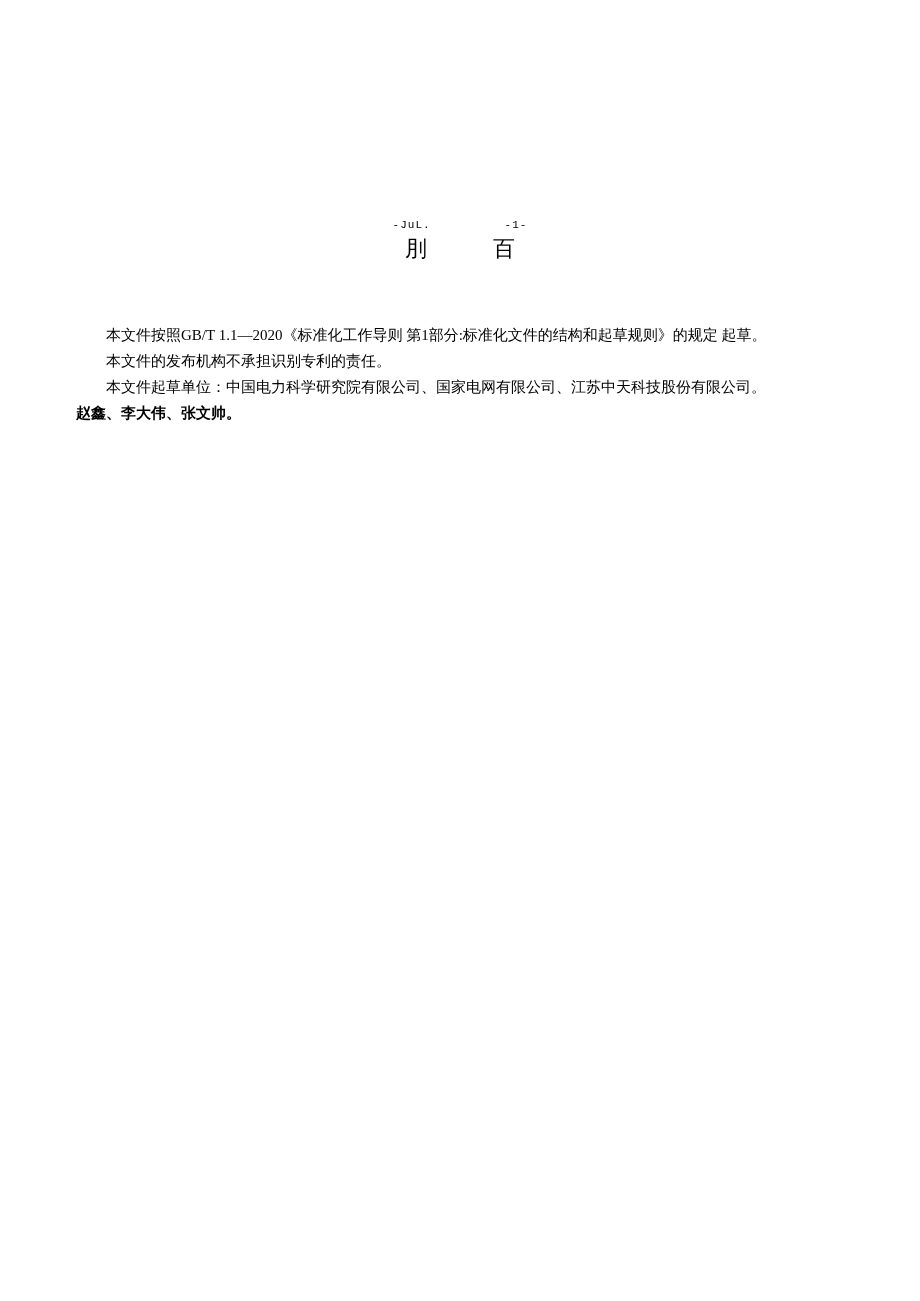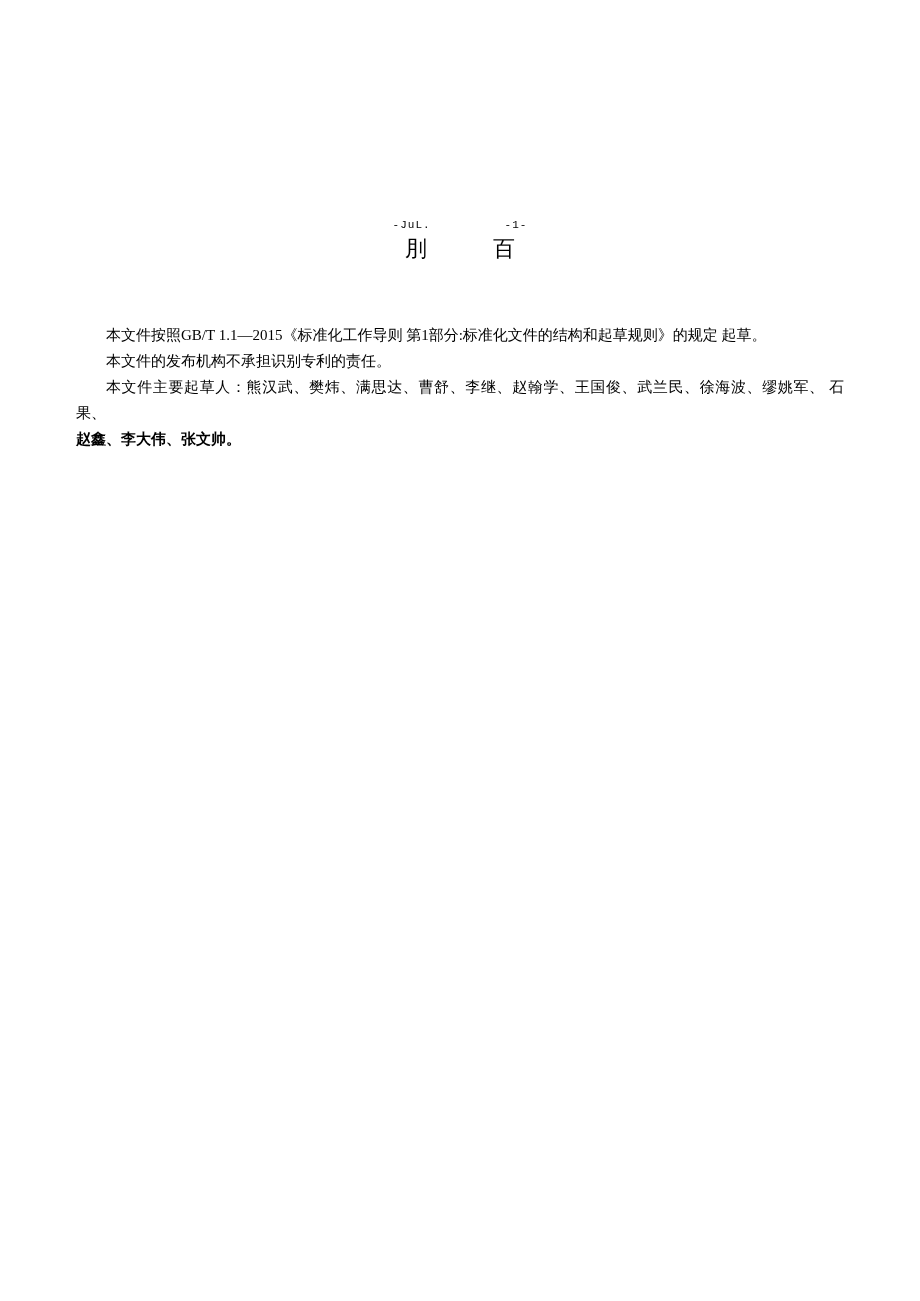--- a/index.html
+++ b/index.html
@@ -66,19 +66,19 @@
       <span>-1-</span>
     </div>
     <br>
     <div class="header-bottom">
       <span>刖</span>
       <span>百</span>
     </div>
   </div>
 
   <div class="body-text">
-    <p class="para">本文件按照GB/T 1.1—2015《标准化工作导则 第1部分:标准化文件的结构和起草规则》的规定 起草。</p>
+    <p class="para">本文件按照GB/T 1.1—2020《标准化工作导则 第1部分:标准化文件的结构和起草规则》的规定 起草。</p>
     <p class="para">本文件的发布机构不承担识别专利的责任。</p>
-    <p class="para">本文件主要起草人：熊汉武、樊炜、满思达、曹舒、李继、赵翰学、王国俊、武兰民、徐海波、缪姚军、 石果、</p>
+    <p class="para">本文件起草单位：中国电力科学研究院有限公司、国家电网有限公司、江苏中天科技股份有限公司。</p>
     <p class="para-noindent">赵鑫、李大伟、张文帅。</p>
   </div>
 
 </div>
 
 </body></html>

